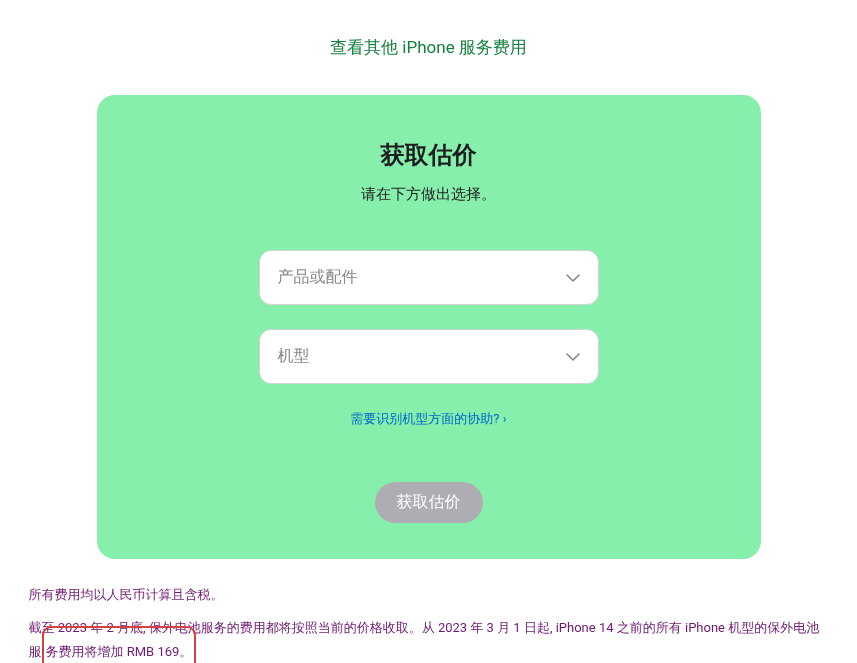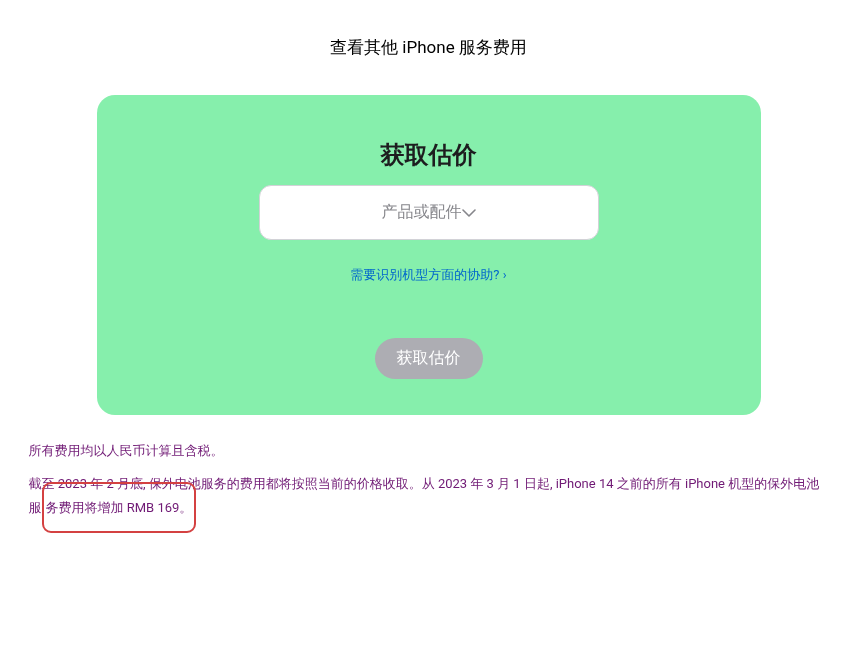--- a/index.html
+++ b/index.html
@@ -1,53 +1,62 @@
 <!DOCTYPE html>
 <html><head>
   <meta charset="utf-8">
   <style>
     * { box-sizing: border-box; margin: 0; padding: 0; }
     body { font-family: -apple-system, BlinkMacSystemFont, "Segoe UI", Roboto, Helvetica, Arial, sans-serif; background: #fff; width: 857px; height: 663px; overflow: hidden; }
     .page { padding-top: 36px; }
     .top-link { text-align: center; color: #0066cc; font-size: 17px; margin-bottom: 36px; }
-    .top-link a { color: #000000; text-decoration: none; cursor: pointer; }
+    .top-link a { color: #15803d; text-decoration: none; cursor: pointer; }
     .card { width: 664px; margin: 0 auto; background: #86efac; border-radius: 18px; padding: 44px 40px 36px 40px; text-align: center; }
     .card-title { font-size: 24px; font-weight: 600; color: #1d1d1f; margin-bottom: 14px; }
     .card-sub { font-size: 15px; color: #1d1d1f; margin-bottom: 46px; }
-    .select-row { display: flex; align-items: center; justify-content: center; width: 340px; margin: 0 auto 24px auto; background: #fff; border: 1px solid #d2d2d7; border-radius: 12px; padding: 16px 18px; cursor: pointer; }
+    .select-row { display: flex; align-items: center; justify-content: space-between; width: 340px; margin: 0 auto 24px auto; background: #fff; border: 1px solid #d2d2d7; border-radius: 12px; padding: 16px 18px; cursor: pointer; }
     .select-placeholder { color: #86868b; font-size: 16px; text-align: left; }
     .chev { color: #86868b; display: inline-flex; }
     .help-link { margin-bottom: 54px; }
     .help-link a { color: #0066cc; text-decoration: none; font-size: 13px; cursor: pointer; }
     .help-link a::after { content: " ›"; font-size: 13px; }
     .btn { display: inline-block; background: #adadb3; color: #fff; font-size: 16px; padding: 10px 22px; border-radius: 22px; border: none; cursor: default; }
     .footnote { width: 820px; margin: 24px auto 0 auto; font-size: 13px; color: #701a75; line-height: 1.8; padding: 0 10px; }
     .footnote p { margin-bottom: 10px; position: relative; }
     .highlight-box { border: 2px solid #d44141; border-radius: 9px; padding: 16px 2px; display: inline; }
   </style>
 </head>
 <body>
 
 <div class="page">
   <div class="top-link">
     <a>查看其他 iPhone 服务费用</a>
   </div>
 
   <div class="card">
     <div class="card-title">获取估价</div>
+    <div class="card-sub">请在下方做出选择。</div>
 
     <div class="select-row">
       <span class="select-placeholder">产品或配件</span>
       <span class="chev">
         <svg width="14" height="8" viewBox="0 0 14 8">
             <path d="M1 1l6 6 6-6" stroke="#86868b" stroke-width="1.6" fill="none" stroke-linecap="round" stroke-linejoin="round"></path>
           </svg>
       </span>
     </div>
 
+    <div class="select-row">
+      <span class="select-placeholder">机型</span>
+      <span class="chev">
+        <svg width="14" height="8" viewBox="0 0 14 8">
+            <path d="M1 1l6 6 6-6" stroke="#86868b" stroke-width="1.6" fill="none" stroke-linecap="round" stroke-linejoin="round"></path>
+          </svg>
+      </span>
+    </div>
 
     <div class="help-link">
       <a>需要识别机型方面的协助?</a>
     </div>
 
     <button class="btn">获取估价</button>
   </div>
 
   <div class="footnote">
     <p>所有费用均以人民币计算且含税。</p>

